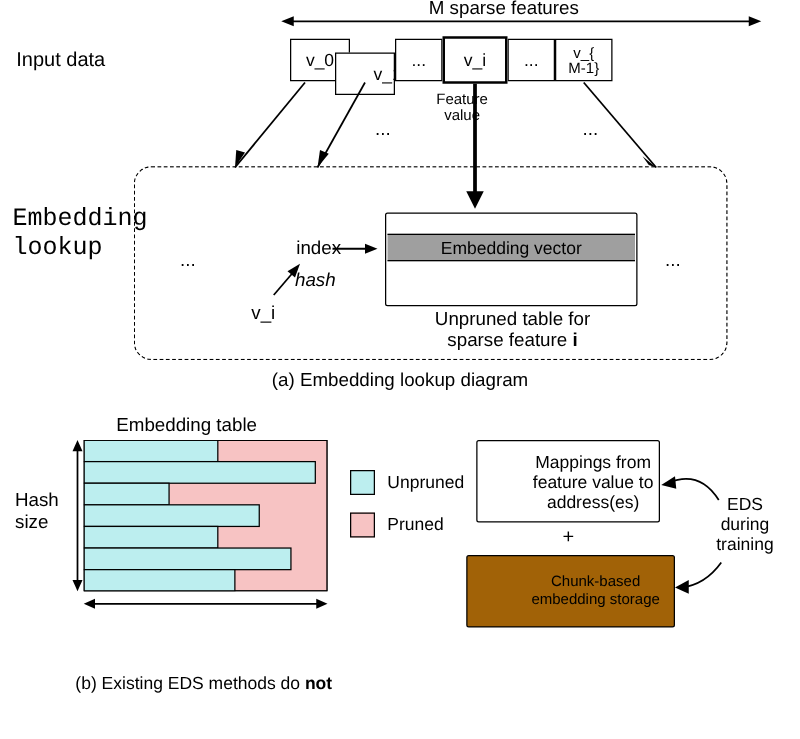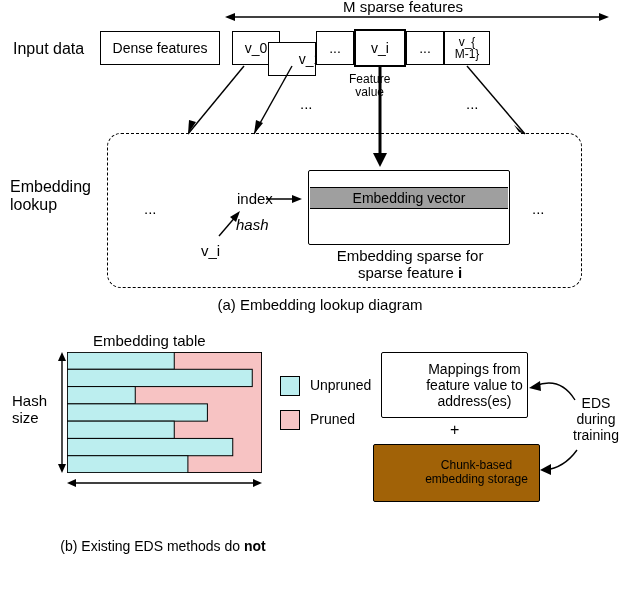--- a/index.html
+++ b/index.html
@@ -41,23 +41,20 @@
 
 <svg class="abs" style="left:225px; top:8px; overflow:visible;" width="384" height="18">
   <line x1="8" y1="9" x2="376" y2="9" stroke="#000" stroke-width="1.4"></line>
   <polygon points="0,9 10,5 10,13" fill="#000"></polygon>
   <polygon points="384,9 374,5 374,13" fill="#000"></polygon>
 </svg>
 <div class="abs" style="left:340px; top:-2px; background:#fff; padding:0 3px; font-size:15px;">M sparse features</div>
 
 <div class="abs" style="left:13px; top:40px; font-size:16px;">Input data</div>
 
-<div class="abs cell" style="left:100px; top:31px; width:120px; height:34px;">
-  <span>Dense features</span>
-</div>
 <div class="abs cell" style="left:232px; top:31px; width:48px; height:34px;">
   <span>v_0</span>
 </div>
 <div class="abs cell" style="left:268px; top:42px; width:48px; height:34px;padding-left:36px;">
   <span>v_1</span>
 </div>
 <div class="abs cell" style="left:316px; top:31px; width:38px; height:34px;">
   <span>...</span>
 </div>
 <div class="abs cell thick" style="left:354px; top:29px; width:52px; height:38px;">
@@ -87,21 +84,21 @@
 
   <line x1="380" y1="67" x2="380" y2="158" stroke="#000" stroke-width="3"></line>
   <polygon points="380,167 373,153 387,153" fill="#000"></polygon>
 
   <line x1="467" y1="66" x2="525" y2="134" stroke="#000" stroke-width="1.4"></line>
   <polygon points="525,134 514,125 519,132" fill="#000"></polygon>
 </svg>
 
 <div class="abs dashed-box" style="left:107px; top:133px; width:475px; height:155px;"></div>
 
-<div class="abs" style="left:10px; top:178px; font-size:16px; white-space:pre; line-height:1.15;">Embedding
+<div class="abs" style="left:10px; top:164px; font-size:20px; white-space:pre; line-height:1.15;font-family:Liberation Mono, monospace;">Embedding
 lookup</div>
 
 <div class="abs" style="left:144px; top:200px; font-size:15px;">...</div>
 <div class="abs" style="left:532px; top:200px; font-size:15px;">...</div>
 
 <div class="abs" style="left:237px; top:190px; font-size:15px;">index</div>
 <svg class="abs" style="left:266px; top:190px; overflow:visible;" width="40" height="18">
   <line x1="0" y1="9" x2="28" y2="9" stroke="#000" stroke-width="1.5"></line>
   <polygon points="36,9 26,5 26,13" fill="#000"></polygon>
 </svg>
@@ -111,21 +108,21 @@
   <polygon points="25,1 15,7 21,12" fill="#000"></polygon>
 </svg>
 <div class="abs" style="left:236px; top:216px; font-style:italic; font-size:15px;">hash</div>
 <div class="abs" style="left:201px; top:242px; font-size:15px;">v_i</div>
 
 <div class="abs solid-box" style="left:308px; top:170px; width:202px; height:75px; background:#fff;"></div>
 <div class="abs" style="left:310px; top:187px; width:198px; height:22px; background:#9f9f9f; border-top:1px solid #000; border-bottom:1px solid #000; display:flex; align-items:center; justify-content:center;">
   <span style="font-size:14px;">Embedding vector</span>
 </div>
 <div class="abs" style="left:320px; top:248px; text-align:center; width:180px; font-size:15px; line-height:1.1;">
-  <span style="white-space:pre;">Embedding sparse for
+  <span style="white-space:pre;">Unpruned table for
 sparse feature</span>
   <span style="font-weight:bold;">i</span>
 </div>
 
 <div class="abs caption" style="left:170px; top:296px; width:300px; font-size:15px;">(a) Embedding lookup diagram</div>
 
 <div class="abs" style="left:93px; top:332px; font-size:15px;">Embedding table</div>
 
 <svg class="abs" id="barchart" style="left:67px; top:352px;" width="195" height="121">
 

